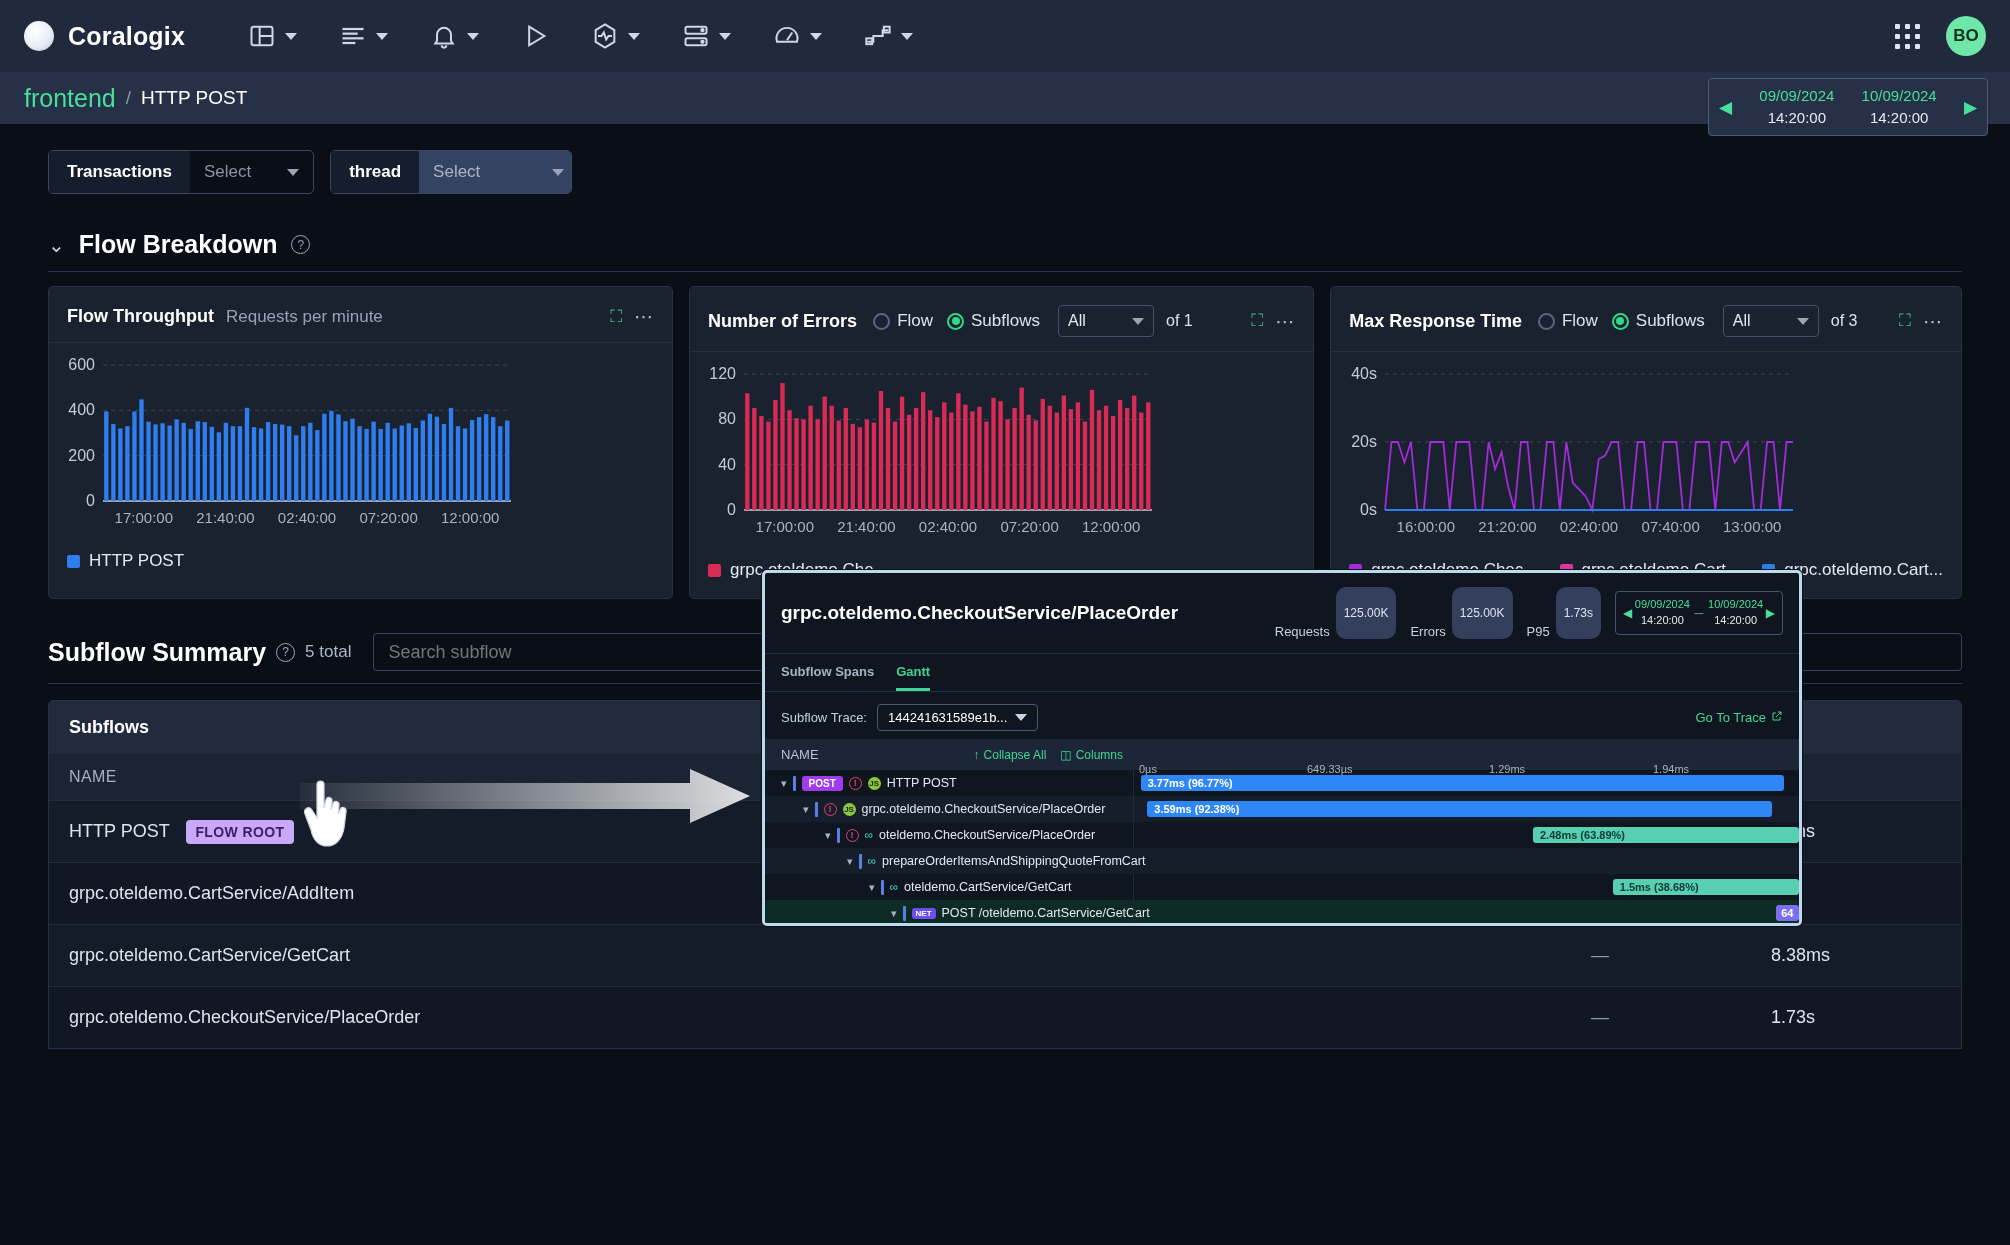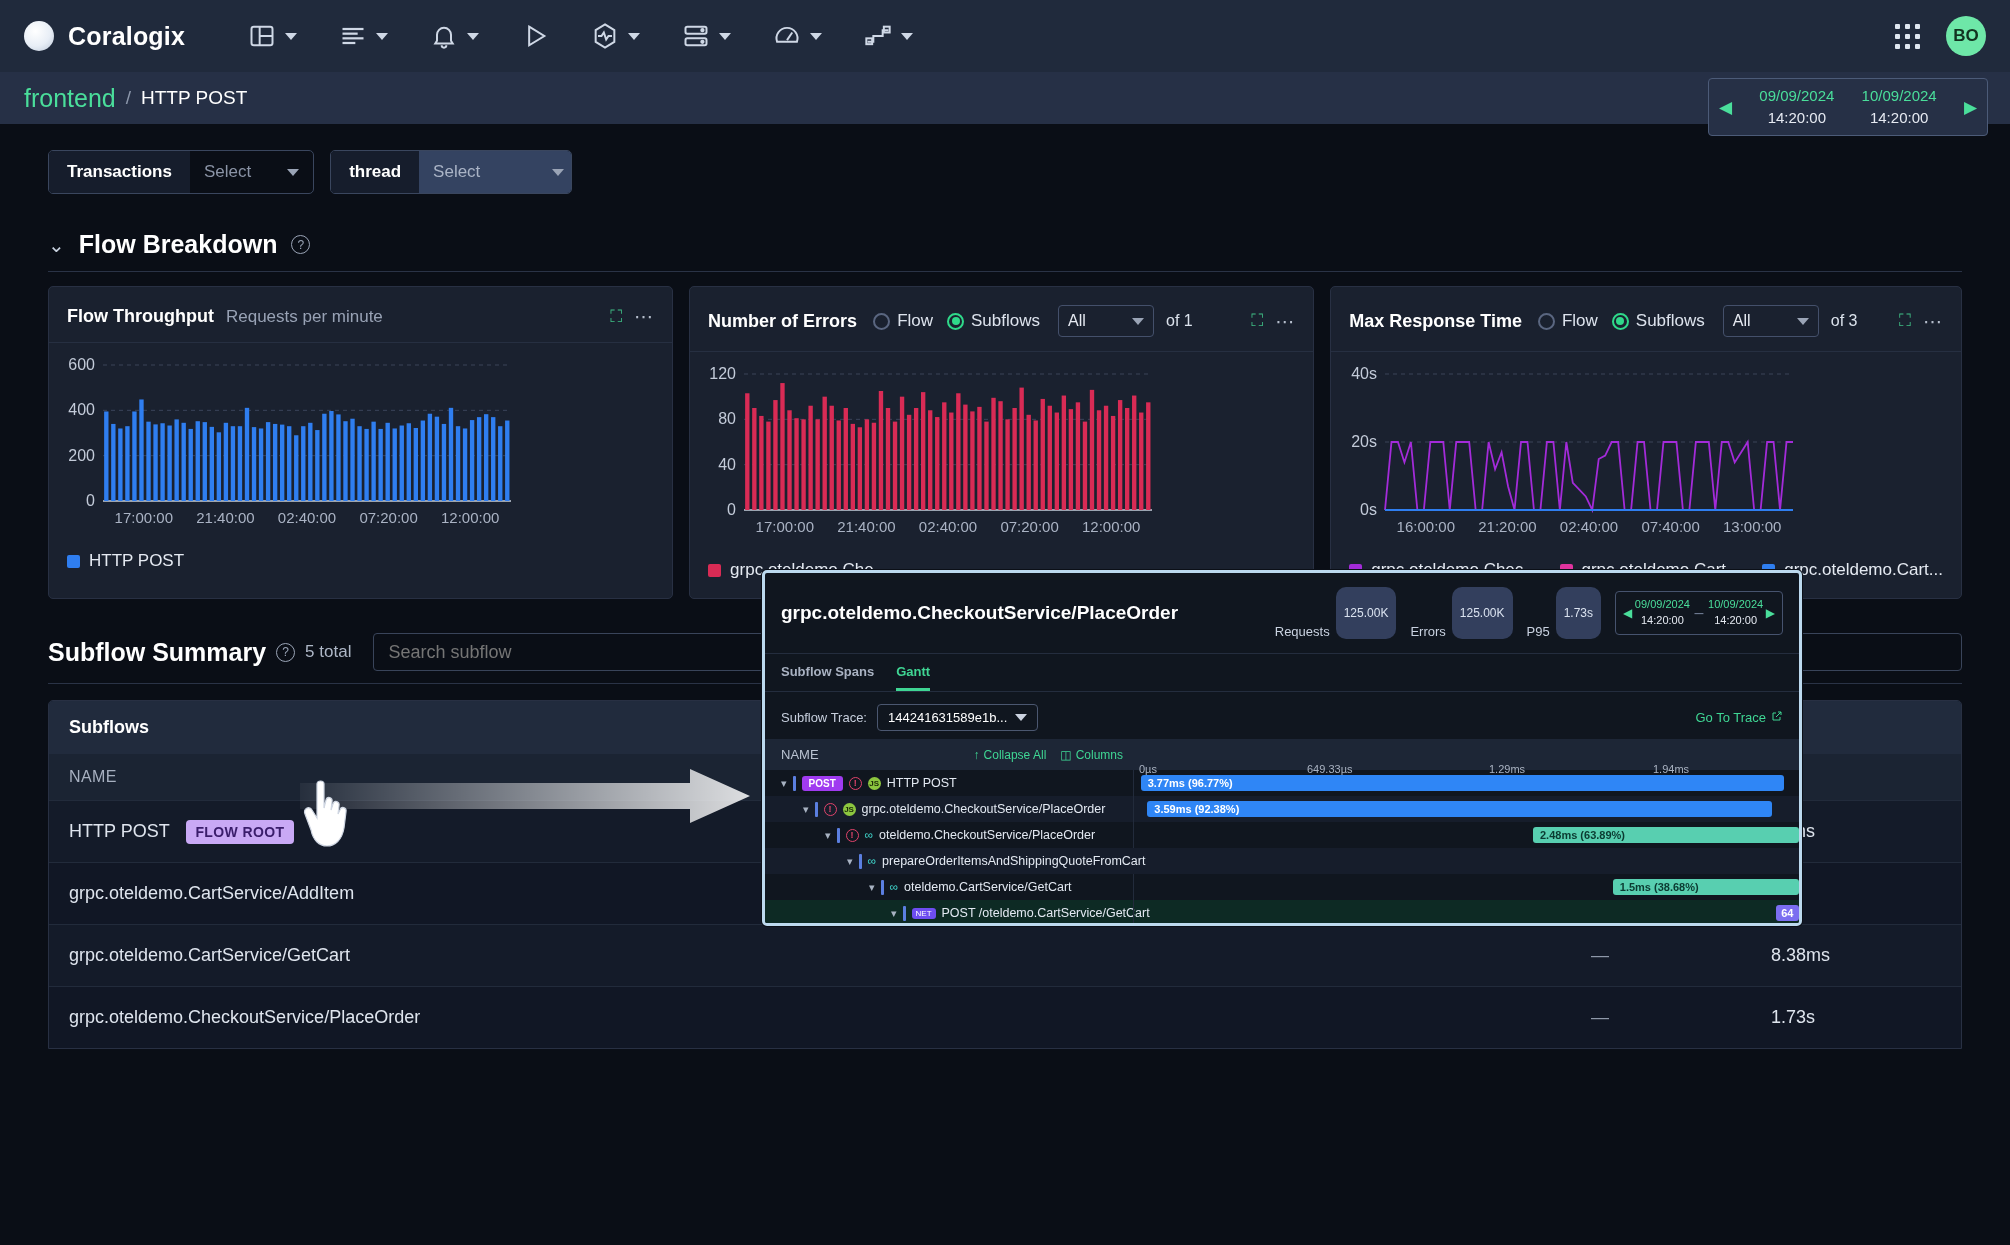--- a/index.html
+++ b/index.html
@@ -184,21 +184,21 @@
   }
   .bar.blue { background:#2f86f6; }
   .bar.teal { background:#58cfb0; color:#0b3a31; }
   .bar.purple { background:#7b6ef0; padding:0 5px; justify-content:center; }
   .chev-sm { color:#a8b2c2; font-size:11px; }
   .ibar { width:3px; height:15px; border-radius:1px; display:inline-block; }
   .dotic { width:13px;height:13px;border-radius:50%;display:inline-flex;align-items:center;justify-content:center;font-size:9px;font-weight:bold; }
   .err { border:1.6px solid #e0436b; color:#e0436b; }
   .js { background:#8cc63f; color:#1d2b09; font-size:8px; }
   .inf { color:#3fd2c8; font-size:12px; }
-  .mpost { background:#6d4df0; color:#fff; font-size:8px; padding:1px 4px; border-radius:3px; }
+  .mpost { background:#6d4df0; color:#fff; font-size:8px; padding:1px 4px; border-radius:3px;font-weight:bold; }
   .redis { width:13px;height:13px;border-radius:50%;background:#d82c20; }
   .badge-post-sm { background:#a03bf0; color:#fff; font-size:10px; font-weight:bold; padding:2px 7px; border-radius:3px; }
 </style>
 </head>
 <body>
 
 <div class="topnav">
   <div class="brand">
     <div class="brand-dot"></div>
     <div class="brand-name">Coralogix</div>

